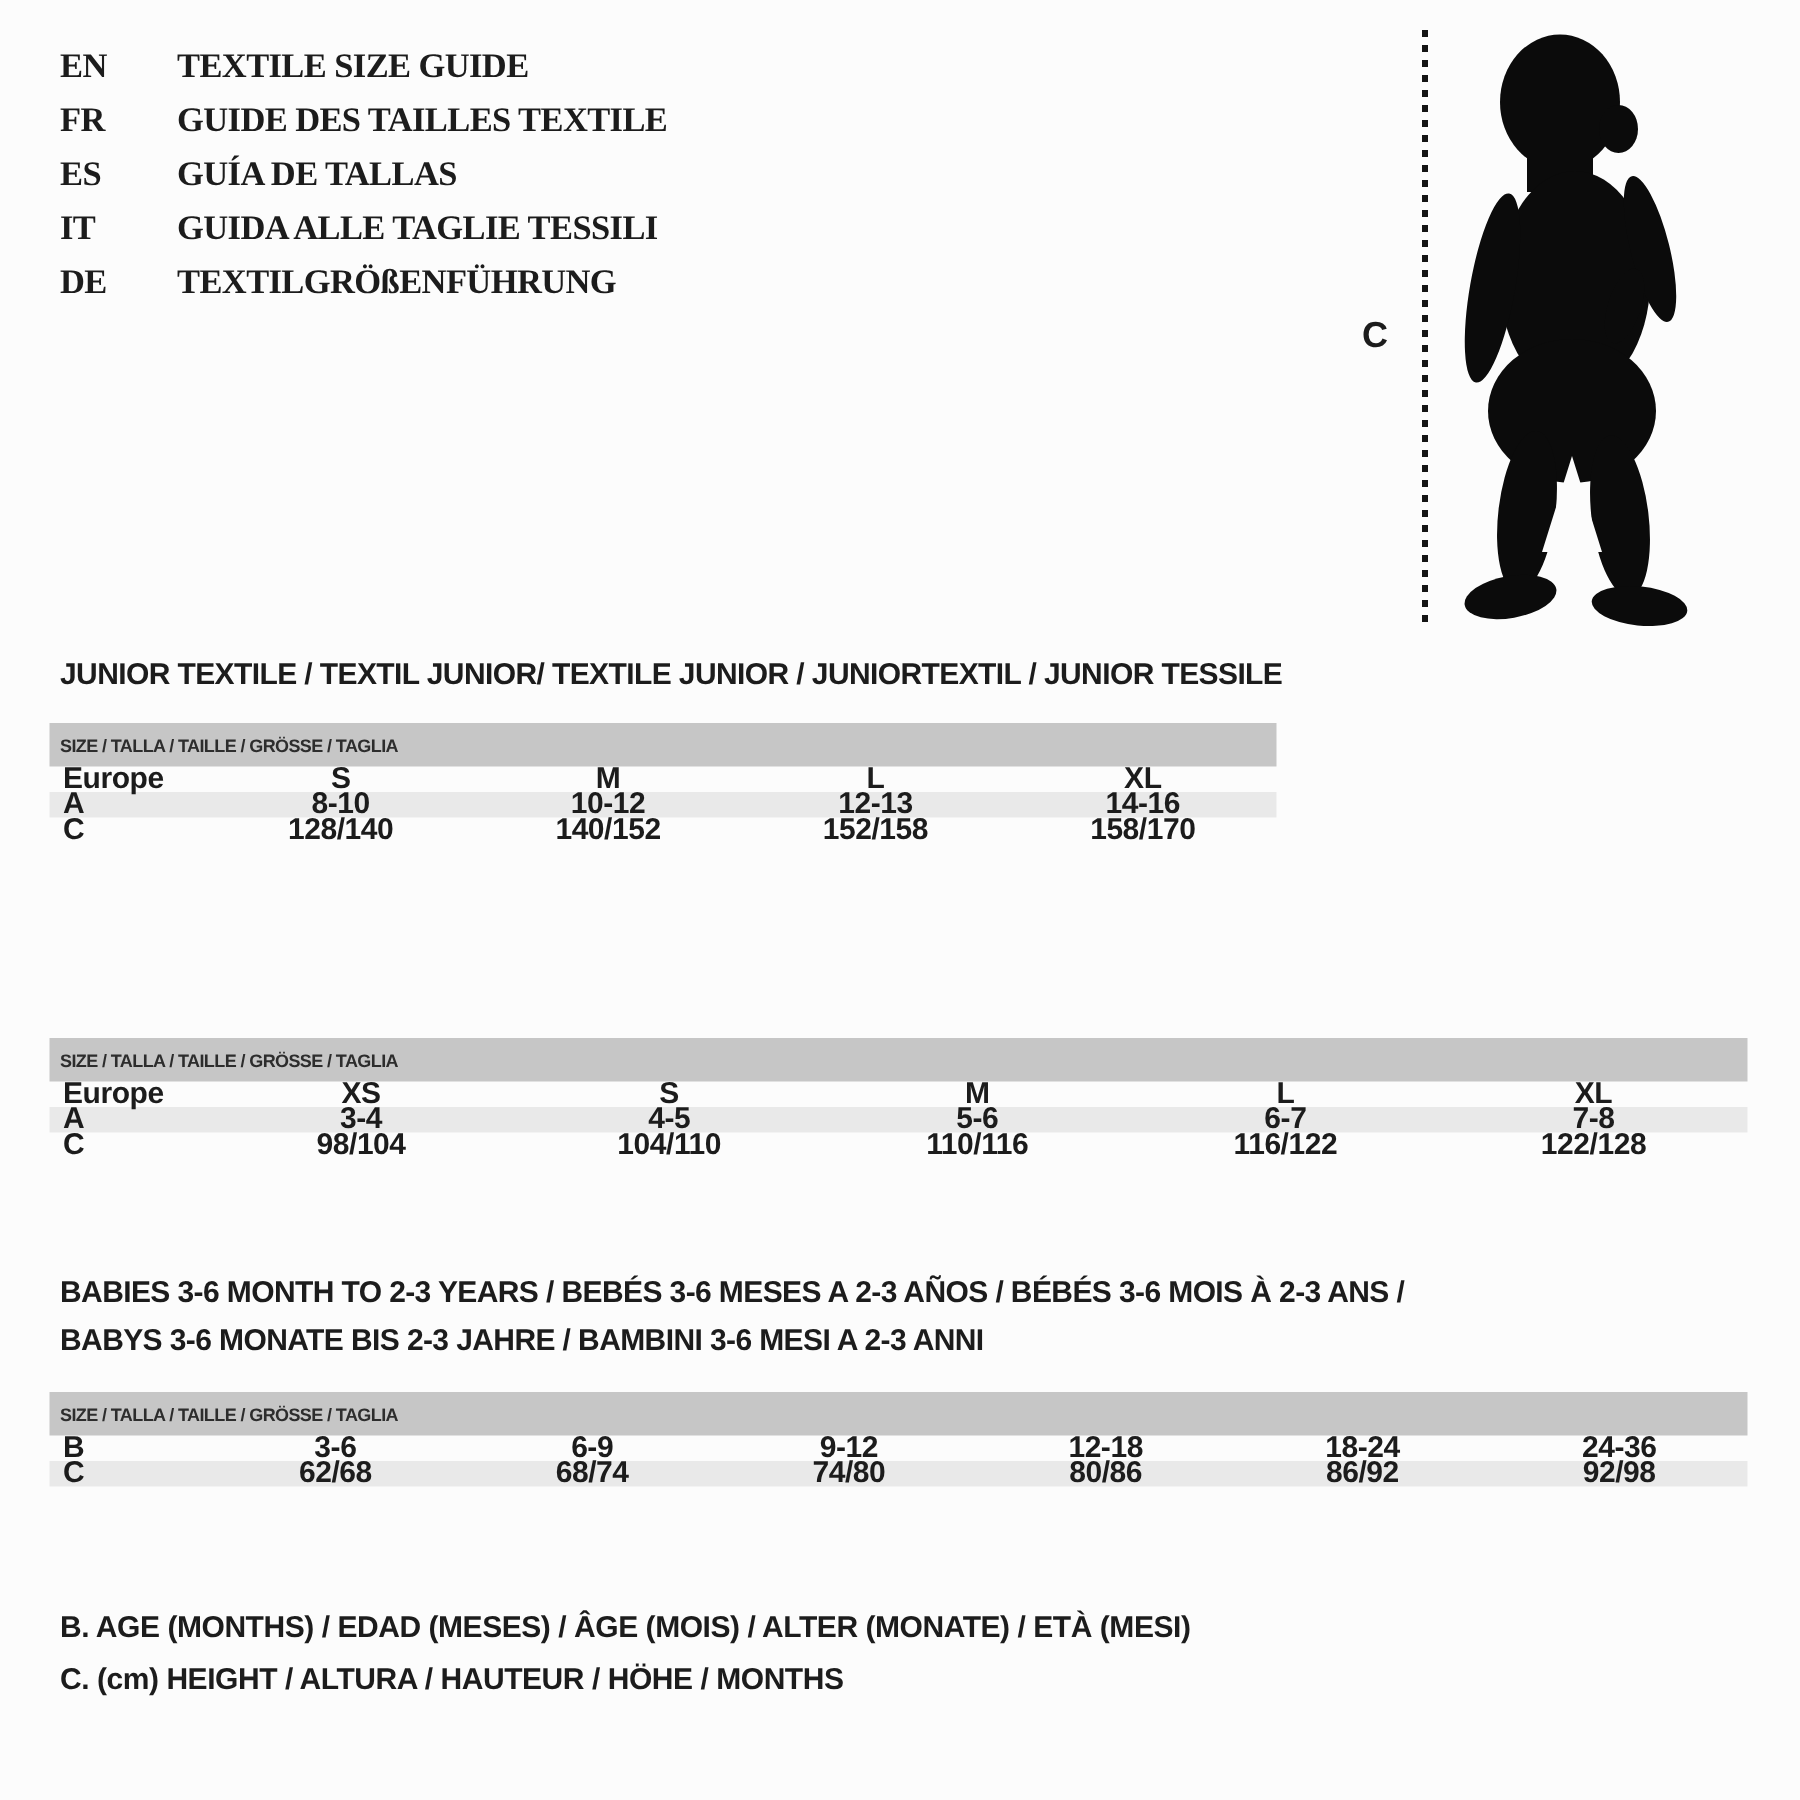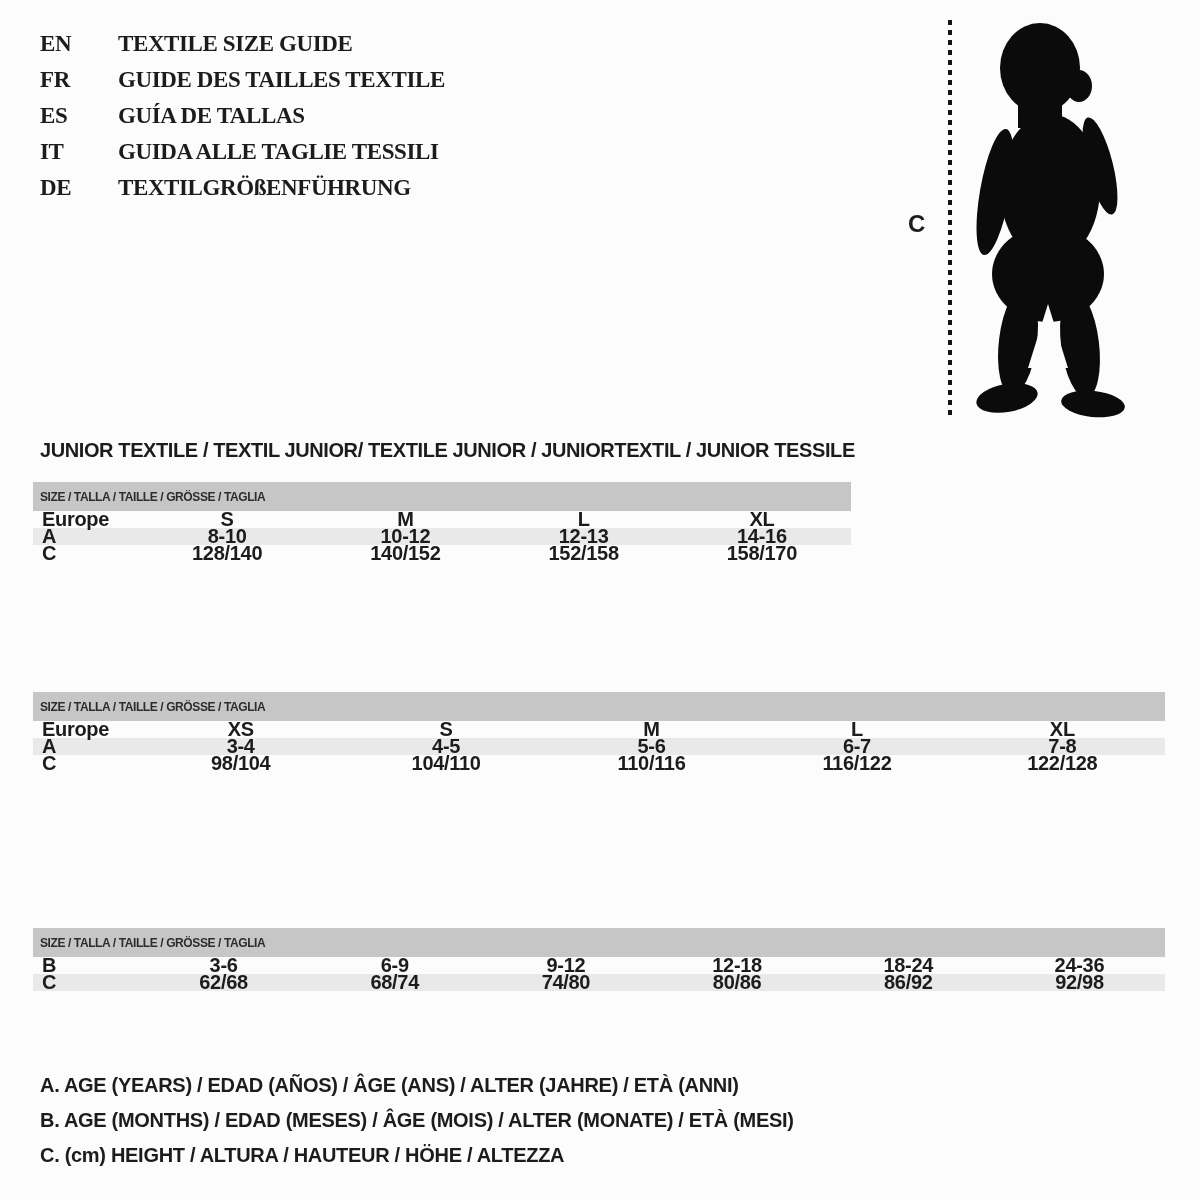--- a/index.html
+++ b/index.html
@@ -198,20 +198,24 @@
     <div class="t-row">
       <span class="label-col">C</span>
       <span class="data-col">98/104</span>
       <span class="data-col">104/110</span>
       <span class="data-col">110/116</span>
       <span class="data-col">116/122</span>
       <span class="data-col">122/128</span>
     </div>
   </div>
 
+  <div class="section-title title-babies">
+    <div>BABIES 3-6 MONTH TO 2-3 YEARS / BEBÉS 3-6 MESES A 2-3 AÑOS / BÉBÉS 3-6 MOIS À 2-3 ANS /</div>
+    <div>BABYS 3-6 MONATE BIS 2-3 JAHRE / BAMBINI 3-6 MESI A 2-3 ANNI</div>
+  </div>
   <div class="size-table tbl-babies">
     <div class="size-bar">SIZE / TALLA / TAILLE / GRÖSSE / TAGLIA</div>
     <div class="t-row">
       <span class="label-col">B</span>
       <span class="data-col">3-6</span>
       <span class="data-col">6-9</span>
       <span class="data-col">9-12</span>
       <span class="data-col">12-18</span>
       <span class="data-col">18-24</span>
       <span class="data-col">24-36</span>
@@ -221,18 +225,17 @@
       <span class="data-col">62/68</span>
       <span class="data-col">68/74</span>
       <span class="data-col">74/80</span>
       <span class="data-col">80/86</span>
       <span class="data-col">86/92</span>
       <span class="data-col">92/98</span>
     </div>
   </div>
 
   <div class="legend">
-    <div>A. AGE (YEARS) / EDAD (AÑOS) / ÂGE (ANS) / ALTER (JAHRE) / ETÀ (ANNI)</div>
     <div>B. AGE (MONTHS) / EDAD (MESES) / ÂGE (MOIS) / ALTER (MONATE) / ETÀ (MESI)</div>
-    <div>C. (cm) HEIGHT / ALTURA / HAUTEUR / HÖHE / ALTEZZA</div>
+    <div>C. (cm) HEIGHT / ALTURA / HAUTEUR / HÖHE / MONTHS</div>
   </div>
 
 </div>
 
 </body></html>

